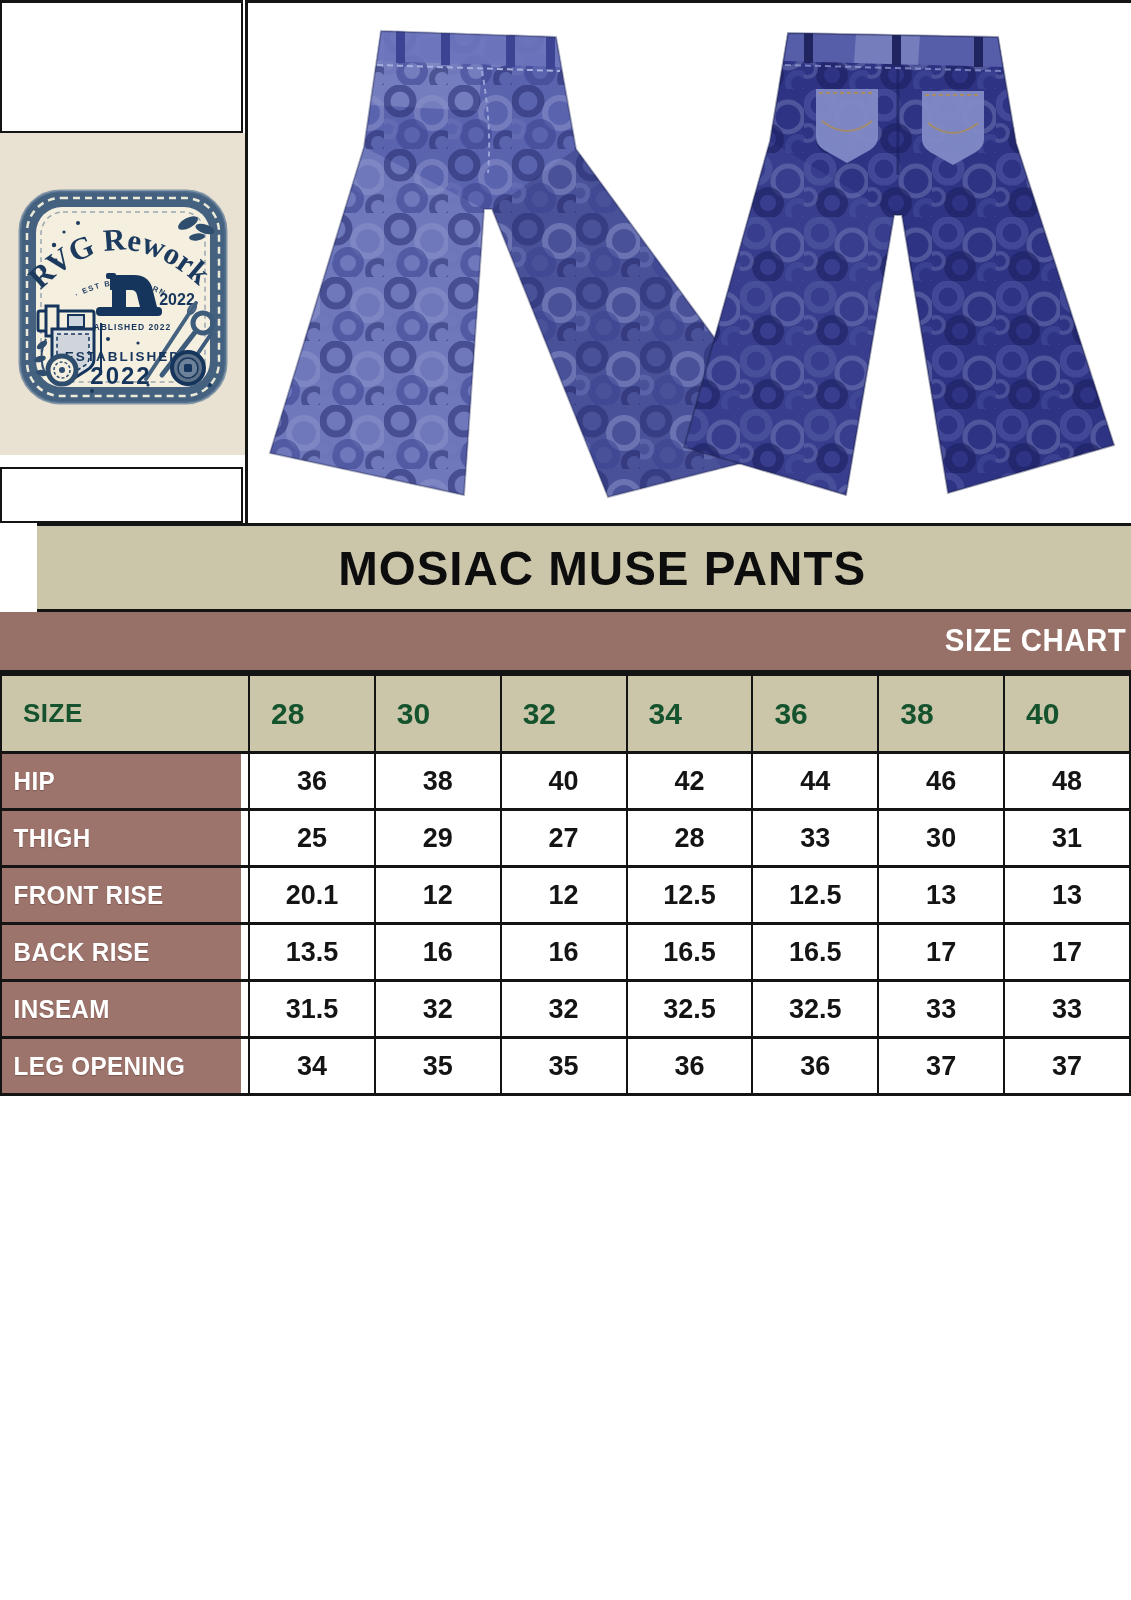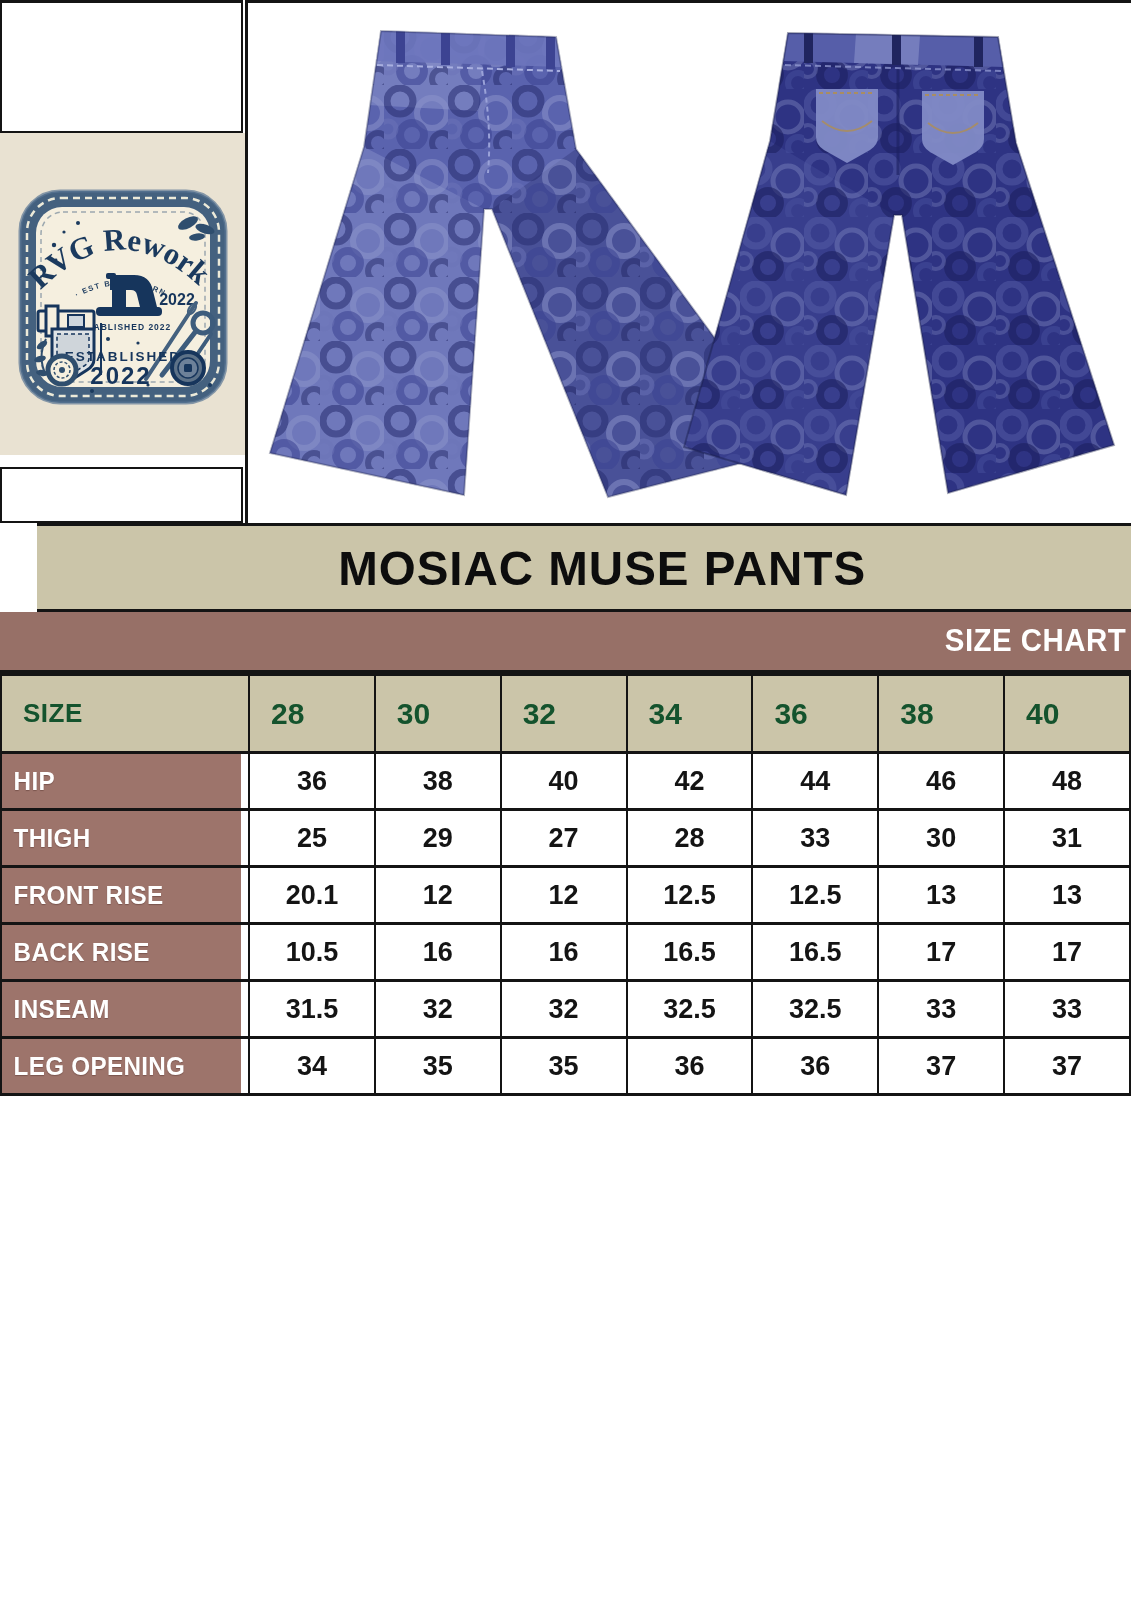--- a/index.html
+++ b/index.html
@@ -306,21 +306,21 @@
           <td>20.1</td>
           <td>12</td>
           <td>12</td>
           <td>12.5</td>
           <td>12.5</td>
           <td>13</td>
           <td>13</td>
         </tr>
         <tr>
           <th>BACK RISE</th>
-          <td>10.5</td>
+          <td>13.5</td>
           <td>16</td>
           <td>16</td>
           <td>16.5</td>
           <td>16.5</td>
           <td>17</td>
           <td>17</td>
         </tr>
         <tr>
           <th>INSEAM</th>
           <td>31.5</td>

